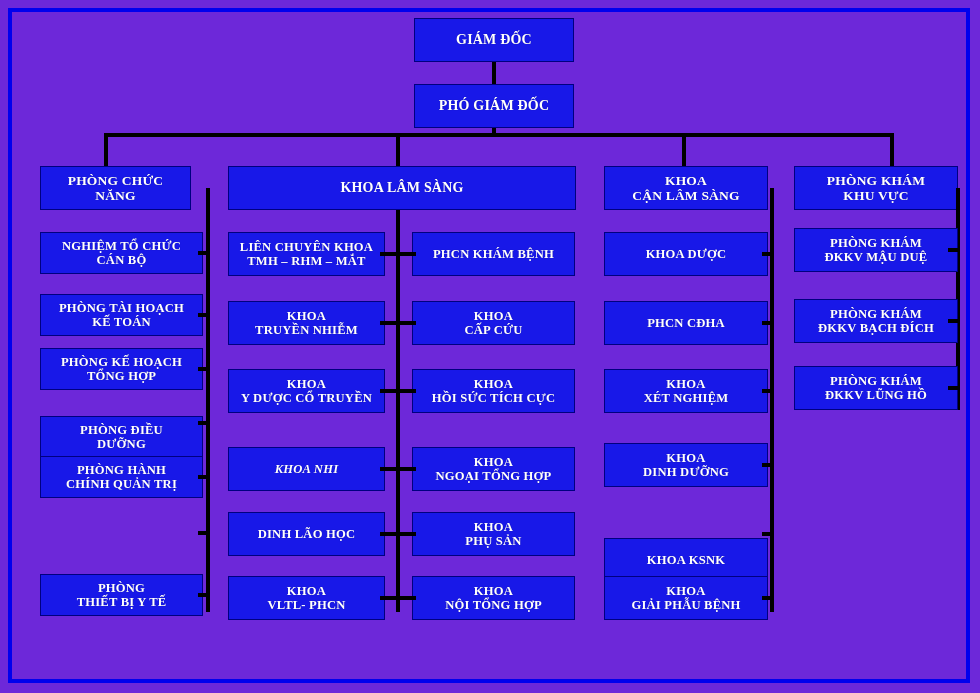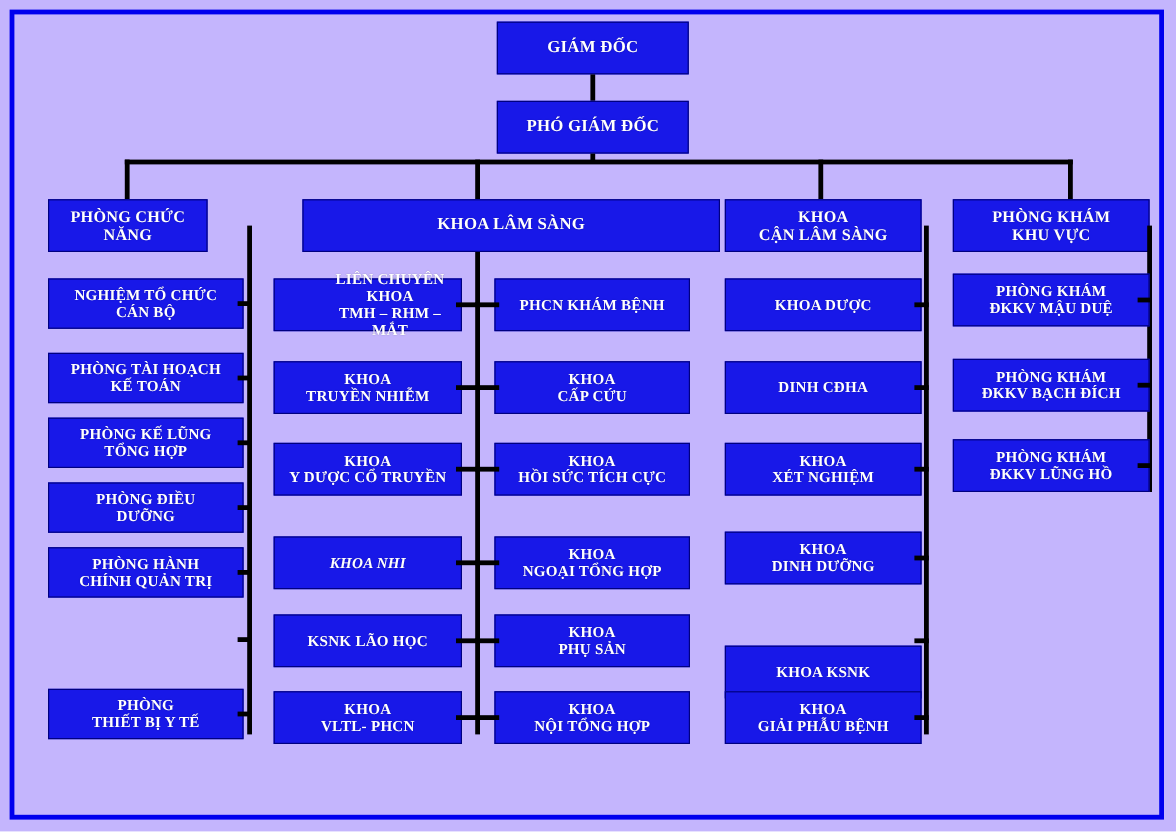--- a/index.html
+++ b/index.html
@@ -7,21 +7,21 @@
     padding: 0;
     background: #ffffff;
   }
   body {
     font-family: "Liberation Serif", "DejaVu Serif", serif;
   }
   #page {
     position: relative;
     width: 980px;
     height: 693px;
-    background: #c4b5fd;
+    background: #6d28d9;
     overflow: hidden;
   }
   
   #frame {
     position: absolute;
     left: 8px;
     top: 8px;
     width: 962px;
     height: 675px;
     border: 4px solid #0000ee;
@@ -75,71 +75,71 @@
 
   <div class="ln lnv" style="left:492px; top:128px; width:4px; height:8px;"></div>
 
   <div class="ln lnh" style="left:104px; top:133px; width:790px; height:4px;"></div>
 
   <div class="ln lnv" style="left:104px; top:133px; width:4px; height:33px;"></div>
   <div class="ln lnv" style="left:396px; top:133px; width:4px; height:33px;"></div>
   <div class="ln lnv" style="left:682px; top:133px; width:4px; height:33px;"></div>
   <div class="ln lnv" style="left:890px; top:133px; width:4px; height:33px;"></div>
 
-  <div class="node" style="left:40px; top:166px; width:133px; height:44px;">PHÒNG CHỨC
+  <div class="node" style="left:40px; top:166px; width:151px; height:44px;">PHÒNG CHỨC
 NĂNG</div>
 
   <div class="ln lnv" style="left:206px; top:188px; width:4px; height:424px;"></div>
 
   <div class="node small" style="left:40px; top:232px; width:163px; height:42px;">NGHIỆM TỔ CHỨC
 CÁN BỘ</div>
   <div class="ln lnh" style="left:198px; top:251px; width:12px; height:4px;"></div>
 
   <div class="node small" style="left:40px; top:294px; width:163px; height:42px;">PHÒNG TÀI HOẠCH
 KẾ TOÁN</div>
   <div class="ln lnh" style="left:198px; top:313px; width:12px; height:4px;"></div>
 
-  <div class="node small" style="left:40px; top:348px; width:163px; height:42px;">PHÒNG KẾ LŨNG
+  <div class="node small" style="left:40px; top:348px; width:163px; height:42px;">PHÒNG KẾ HOẠCH
 TỔNG HỢP</div>
   <div class="ln lnh" style="left:198px; top:367px; width:12px; height:4px;"></div>
 
-  <div class="node small" style="left:40px; top:402px; width:163px; height:42px;">PHÒNG ĐIỀU
+  <div class="node small" style="left:40px; top:416px; width:163px; height:42px;">PHÒNG ĐIỀU
 DƯỠNG</div>
   <div class="ln lnh" style="left:198px; top:421px; width:12px; height:4px;"></div>
 
   <div class="node small" style="left:40px; top:456px; width:163px; height:42px;">PHÒNG HÀNH
 CHÍNH QUẢN TRỊ</div>
   <div class="ln lnh" style="left:198px; top:475px; width:12px; height:4px;"></div>
 
   <div class="ln lnh" style="left:198px; top:531px; width:12px; height:4px;"></div>
 
   <div class="node small" style="left:40px; top:574px; width:163px; height:42px;">PHÒNG
 THIẾT BỊ Y TẾ</div>
   <div class="ln lnh" style="left:198px; top:593px; width:12px; height:4px;"></div>
 
-  <div class="node big" style="left:228px; top:166px; width:348px; height:44px;margin-left:24px;">KHOA LÂM SÀNG</div>
+  <div class="node big" style="left:228px; top:166px; width:348px; height:44px;">KHOA LÂM SÀNG</div>
 
   <div class="ln lnv" style="left:396px; top:210px; width:4px; height:402px;"></div>
 
-  <div class="node small" style="left:228px; top:232px; width:157px; height:44px;padding-left:40px;">LIÊN CHUYÊN KHOA
+  <div class="node small" style="left:228px; top:232px; width:157px; height:44px;">LIÊN CHUYÊN KHOA
 TMH – RHM – MẮT</div>
   <div class="ln lnh" style="left:380px; top:252px; width:20px; height:4px;"></div>
 
   <div class="node small" style="left:228px; top:301px; width:157px; height:44px;">KHOA
 TRUYỀN NHIỄM</div>
   <div class="ln lnh" style="left:380px; top:321px; width:20px; height:4px;"></div>
 
   <div class="node small" style="left:228px; top:369px; width:157px; height:44px;">KHOA
 Y DƯỢC CỔ TRUYỀN</div>
   <div class="ln lnh" style="left:380px; top:389px; width:20px; height:4px;"></div>
 
   <div class="node small" style="left:228px; top:447px; width:157px; height:44px;font-style:italic;">KHOA NHI</div>
   <div class="ln lnh" style="left:380px; top:467px; width:20px; height:4px;"></div>
 
-  <div class="node small" style="left:228px; top:512px; width:157px; height:44px;">KSNK LÃO HỌC</div>
+  <div class="node small" style="left:228px; top:512px; width:157px; height:44px;">DINH LÃO HỌC</div>
   <div class="ln lnh" style="left:380px; top:532px; width:20px; height:4px;"></div>
 
   <div class="node small" style="left:228px; top:576px; width:157px; height:44px;">KHOA
 VLTL- PHCN</div>
   <div class="ln lnh" style="left:380px; top:596px; width:20px; height:4px;"></div>
 
   <div class="node small" style="left:412px; top:232px; width:163px; height:44px;">PHCN KHÁM BỆNH</div>
   <div class="ln lnh" style="left:396px; top:252px; width:20px; height:4px;"></div>
 
   <div class="node small" style="left:412px; top:301px; width:163px; height:44px;">KHOA
@@ -163,21 +163,21 @@
   <div class="ln lnh" style="left:396px; top:596px; width:20px; height:4px;"></div>
 
   <div class="node" style="left:604px; top:166px; width:164px; height:44px;">KHOA
 CẬN LÂM SÀNG</div>
 
   <div class="ln lnv" style="left:770px; top:188px; width:4px; height:424px;"></div>
 
   <div class="node small" style="left:604px; top:232px; width:164px; height:44px;">KHOA DƯỢC</div>
   <div class="ln lnh" style="left:762px; top:252px; width:12px; height:4px;"></div>
 
-  <div class="node small" style="left:604px; top:301px; width:164px; height:44px;">DINH CĐHA</div>
+  <div class="node small" style="left:604px; top:301px; width:164px; height:44px;">PHCN CĐHA</div>
   <div class="ln lnh" style="left:762px; top:321px; width:12px; height:4px;"></div>
 
   <div class="node small" style="left:604px; top:369px; width:164px; height:44px;">KHOA
 XÉT NGHIỆM</div>
   <div class="ln lnh" style="left:762px; top:389px; width:12px; height:4px;"></div>
 
   <div class="node small" style="left:604px; top:443px; width:164px; height:44px;">KHOA
 DINH DƯỠNG</div>
   <div class="ln lnh" style="left:762px; top:463px; width:12px; height:4px;"></div>
 

